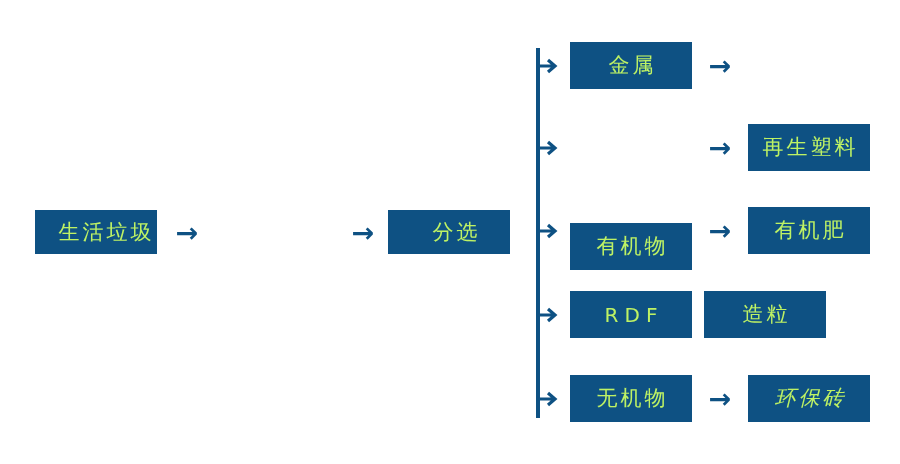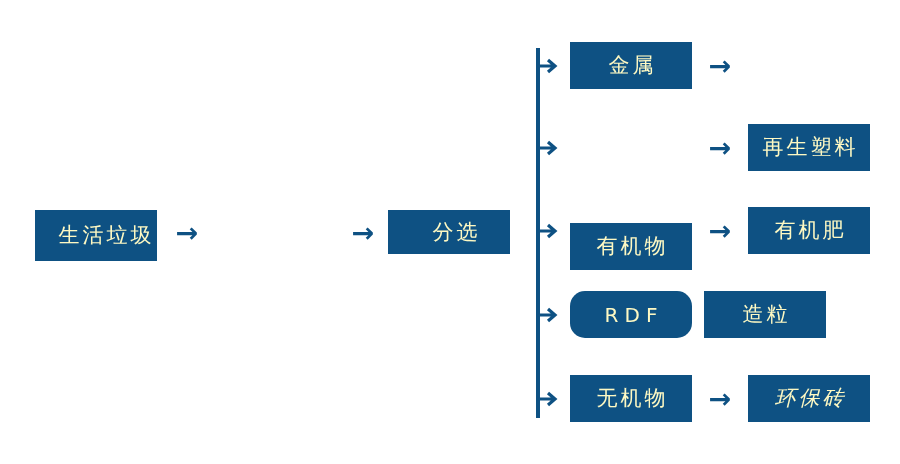--- a/index.html
+++ b/index.html
@@ -17,31 +17,31 @@
     position: relative;
     width: 900px;
     height: 464px;
     background: #ffffff;
   }
   .node {
     position: absolute;
     display: flex;
     align-items: center;
     justify-content: center;
-    color: #fef9c3;
+    color: #bef264;
     font-size: 21px;
     letter-spacing: 3px;
     text-indent: 3px;
     line-height: 1;
     white-space: nowrap;
     box-sizing: border-box;
   }
   .node.blue { background: #0E5183; }
   .node.red  { background: #D1092A; }
-  .node.latin { letter-spacing: 6px; text-indent: 6px; font-size: 20px; border-radius: 15px; }
+  .node.latin { letter-spacing: 6px; text-indent: 6px; font-size: 20px; }
 
   .arrow {
     position: absolute;
     color: #0E5183;
     font-size: 27px;
     line-height: 1;
     font-weight: bold;
     display: flex;
     align-items: center;
     justify-content: center;
@@ -57,21 +57,21 @@
     position: absolute;
     width: 26px;
     height: 26px;
   }
 </style>
 </head>
 <body>
 
 <div id="canvas">
 
-  <div class="node blue" style="left:35px; top:210px; width:122px; height:51px;padding-left:18px;">
+  <div class="node blue" style="left:35px; top:210px; width:122px; height:44px;padding-left:18px;">
     <span>生活垃圾</span>
   </div>
 
   <div class="arrow" style="left:166px; top:212px; width:42px; height:40px;">
     <span>→</span>
   </div>
 
 
   <div class="arrow" style="left:342px; top:212px; width:42px; height:40px;">
     <span>→</span>

